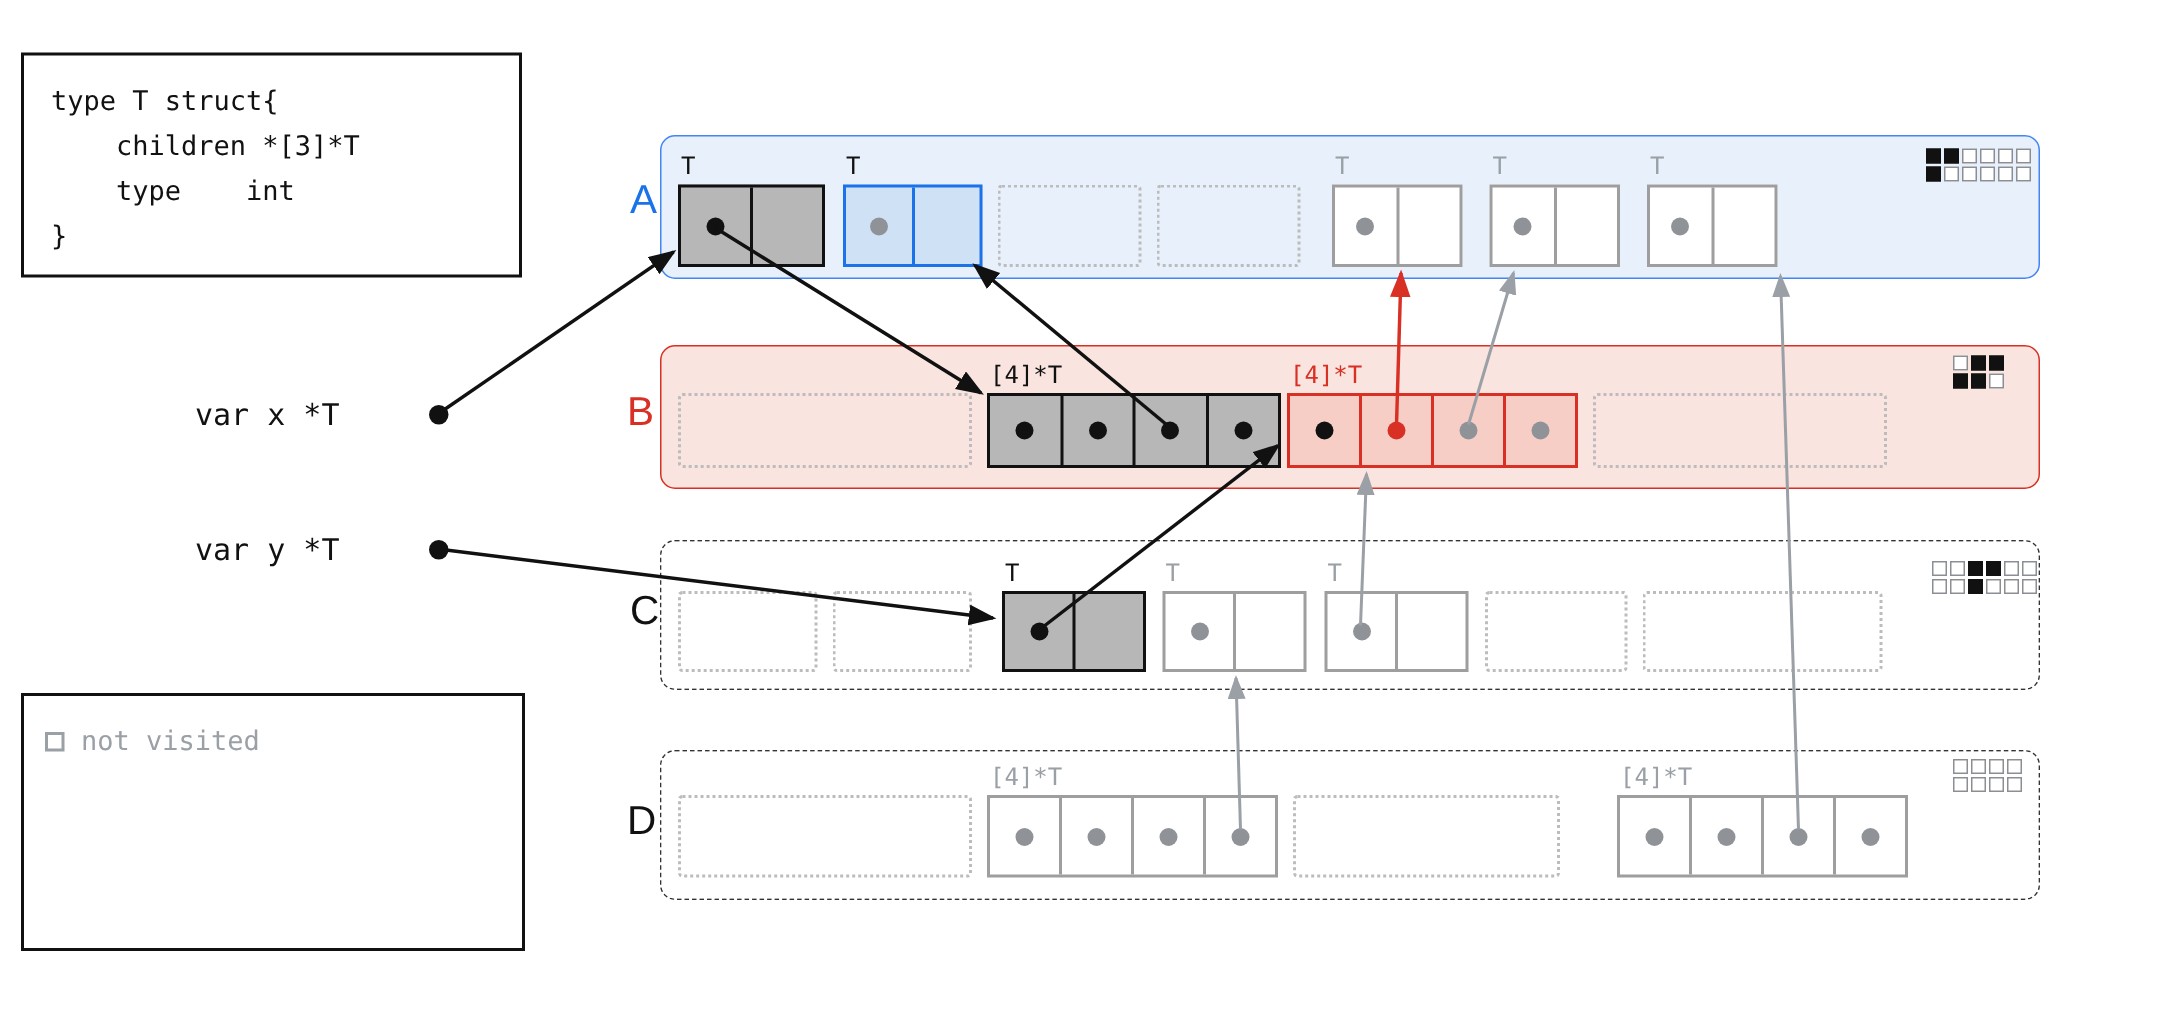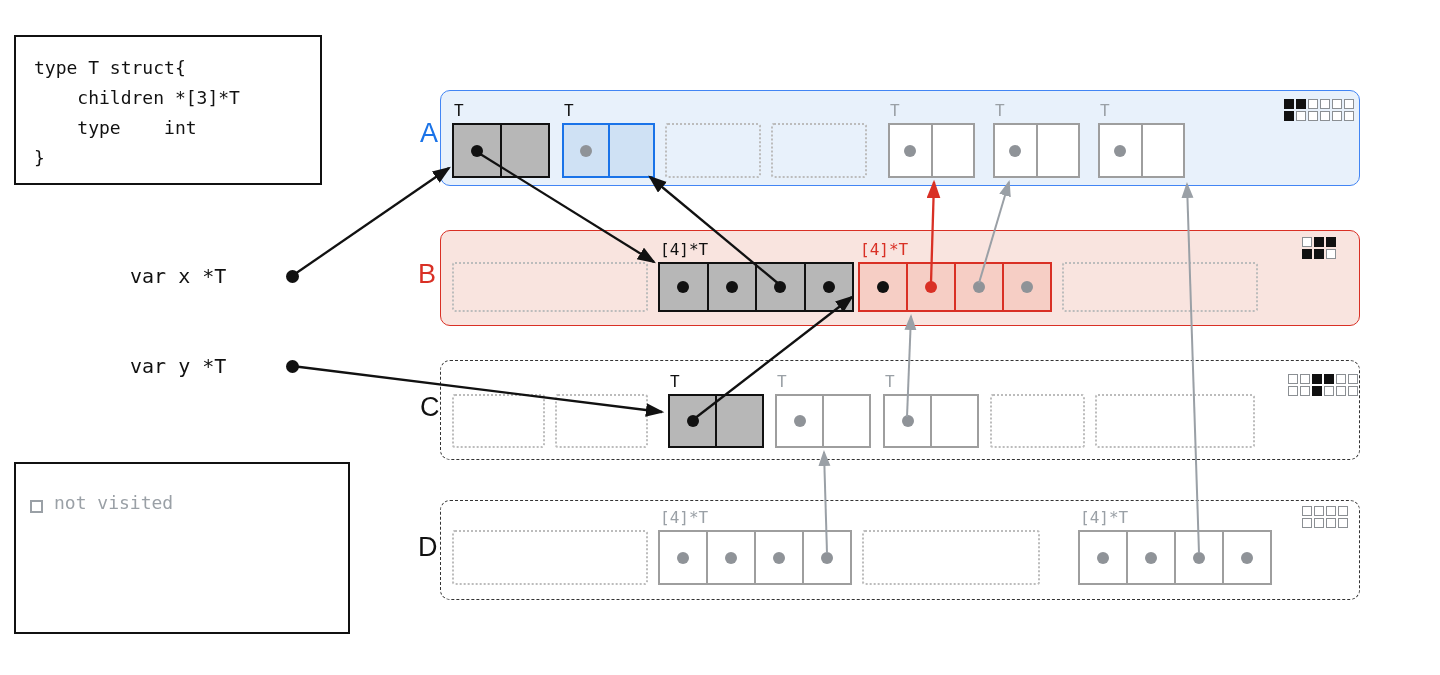--- a/index.html
+++ b/index.html
@@ -4,37 +4,37 @@
 <style>
   html,body{margin:0;padding:0;}
   body{
     width:1440px;height:675px;position:relative;overflow:hidden;
     background:#ffffff;font-family:"DejaVu Sans Mono",monospace;
   }
   #stage{position:absolute;left:0;top:0;width:1440px;height:675px;}
 
   
   .codebox{
-    position:absolute;left:14px;top:35px;width:308px;height:150px;
+    position:absolute;left:14px;top:35px;width:334px;height:150px;
     border:2px solid #111;background:#fff;box-sizing:border-box;
     padding:16px 0 0 18px;
   }
   .codeline{font:18px/30px "DejaVu Sans Mono",monospace;color:#111;white-space:pre;}
 
   
   .varlabel{position:absolute;font:20px "DejaVu Sans Mono",monospace;color:#111;white-space:pre;}
   .vardot{position:absolute;width:13px;height:13px;border-radius:50%;background:#111;z-index:12;}
 
   
   .legendbox{
     position:absolute;left:14px;top:462px;width:336px;height:172px;
     border:2px solid #111;background:#fff;box-sizing:border-box;
     padding:12px 0 0 14px;
   }
-  .legend-item{display:flex;align-items:flex-end;gap:11px;height:37px;
+  .legend-item{display:flex;align-items:center;gap:11px;height:37px;
     font:18px "DejaVu Sans Mono",monospace;}
   .legend-swatch{width:13px;height:13px;box-sizing:border-box;flex:0 0 auto;}
 
   
   .span-box{position:absolute;box-sizing:border-box;border-radius:10px;}
   .span-label{position:absolute;font:27px "Liberation Sans",sans-serif;}
 
   .slot-empty{position:absolute;box-sizing:border-box;border:2px dotted #bcbcbc;border-radius:3px;background:transparent;}
   .obj{position:absolute;box-sizing:border-box;display:flex;z-index:2;}
   .obj-label{position:absolute;font:16px "DejaVu Sans Mono",monospace;white-space:pre;z-index:2;}

